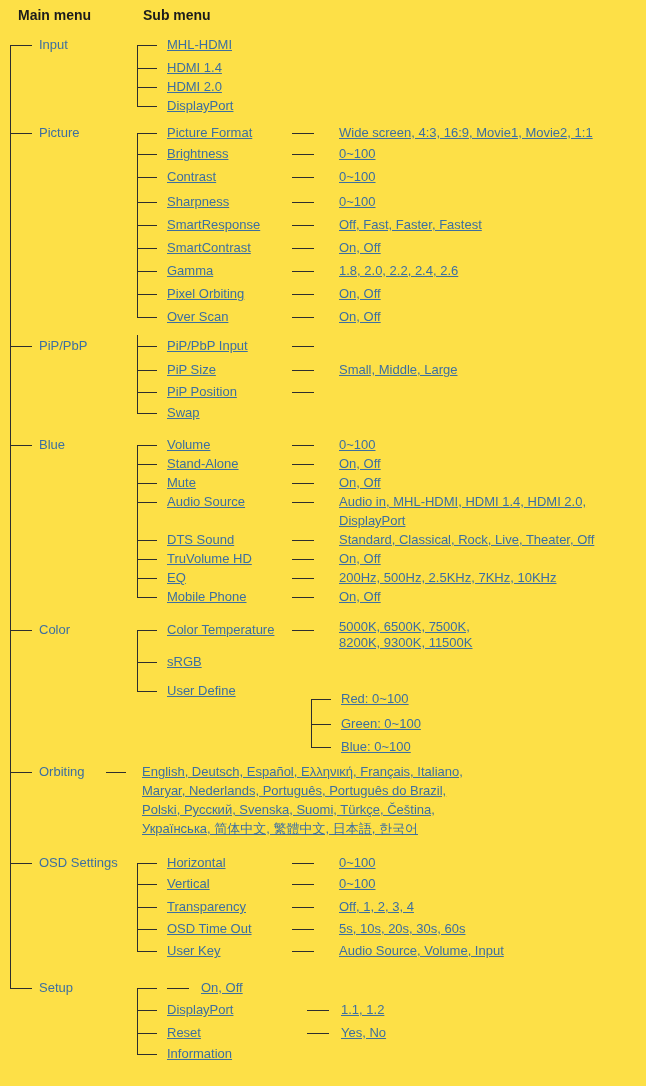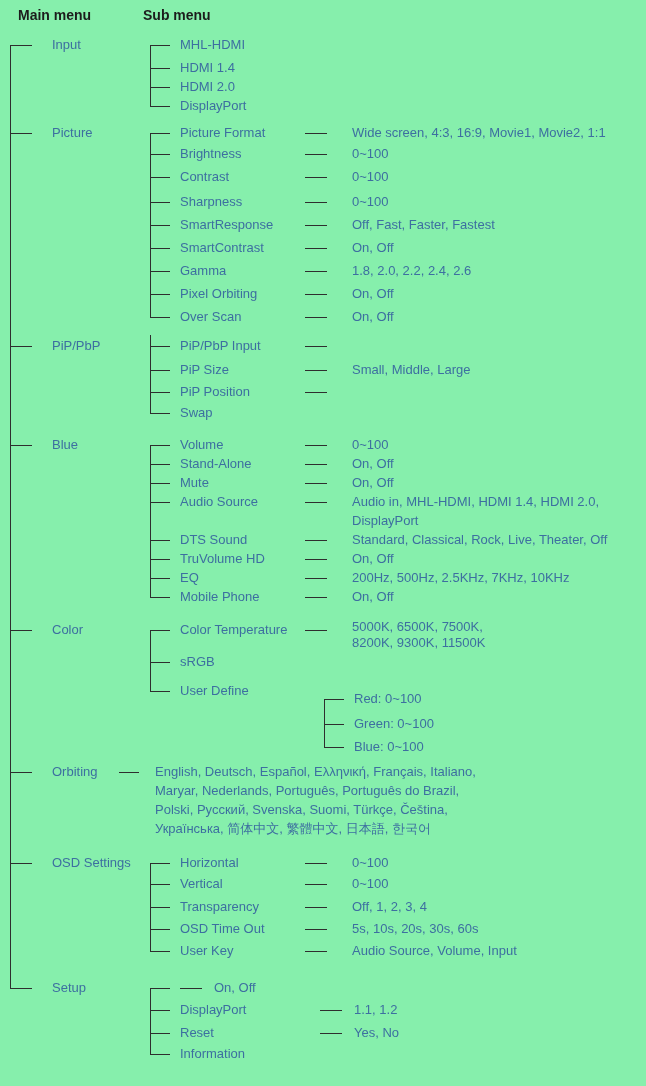--- a/index.html
+++ b/index.html
@@ -1,44 +1,44 @@
 <!DOCTYPE html>
 <html><head>
 <meta charset="utf-8">
 <style>
   * { margin:0; padding:0; box-sizing:content-box; }
   html,body { background:#ffffff; }
   .page {
-    position:relative; width:646px; height:1086px; background:#86efac;
+    position:relative; width:646px; height:1086px; background:#fde047;
     font-family:"Liberation Sans","DejaVu Sans",sans-serif;
     font-size:13px; color:#3d6fa0; overflow:hidden;
     padding-top:5px; box-sizing:border-box;
   }
   
   .hdr { display:flex; height:21px; line-height:21px; padding-left:18px;
          font-size:14px; font-weight:bold; color:#1c1c1c; }
   .hmain { width:125px; }
 
   
-  .group { position:relative; display:flex; padding-left:52px;
+  .group { position:relative; display:flex; padding-left:39px;
            padding-top:var(--gpt,0px); --lh:21px; line-height:var(--lh); }
   .group::before { content:""; position:absolute; left:10px;
            top:calc(var(--gpt,0px) + var(--lh)/2);
            width:22px; border-top:1.5px solid #2e2e2e; }
   .group::after { content:""; position:absolute; left:10px; top:0; bottom:0;
            border-left:1.5px solid #2e2e2e; }
   .group.gfirst::after { top:calc(var(--gpt,0px) + var(--lh)/2); }
   .group.glast::after  { bottom:auto; height:calc(var(--gpt,0px) + var(--lh)/2); }
   .main-cell { flex:0 0 98px; }
   .mlabel { white-space:nowrap; }
   .sub { flex:1; min-width:0; }
 
   
   .row { position:relative; display:flex; align-items:flex-start;
-         padding-left:30px; padding-top:var(--pt,0px); padding-bottom:var(--pb,0px); }
+         padding-left:30px; padding-top:var(--pt,0px); padding-bottom:var(--pb,0px);text-decoration:underline; }
   .row::before, .l3row::before { content:""; position:absolute; left:0;
          top:calc(var(--pt,0px) + var(--lh)/2);
          width:20px; border-top:1.5px solid #2e2e2e; }
   .row::after, .l3row::after { content:""; position:absolute; left:0; top:0; bottom:0;
          border-left:1.5px solid #2e2e2e; }
   .row.first::after, .l3row.first::after { top:calc(var(--pt,0px) + var(--lh)/2); }
   .row.last::after,  .l3row.last::after  { bottom:auto; height:calc(var(--pt,0px) + var(--lh)/2); }
   .noline::before, .noline::after { display:none; }
 
   .slabel { flex:0 0 125px; white-space:nowrap; }

